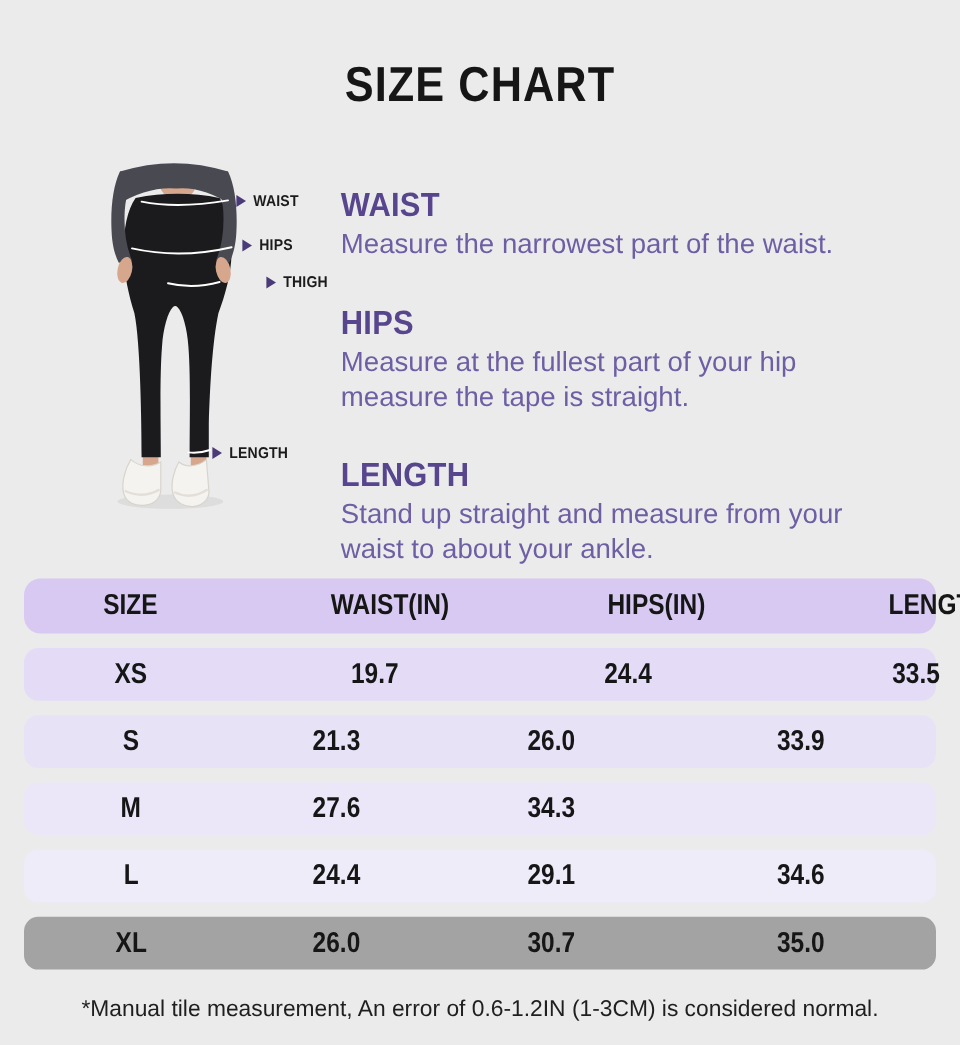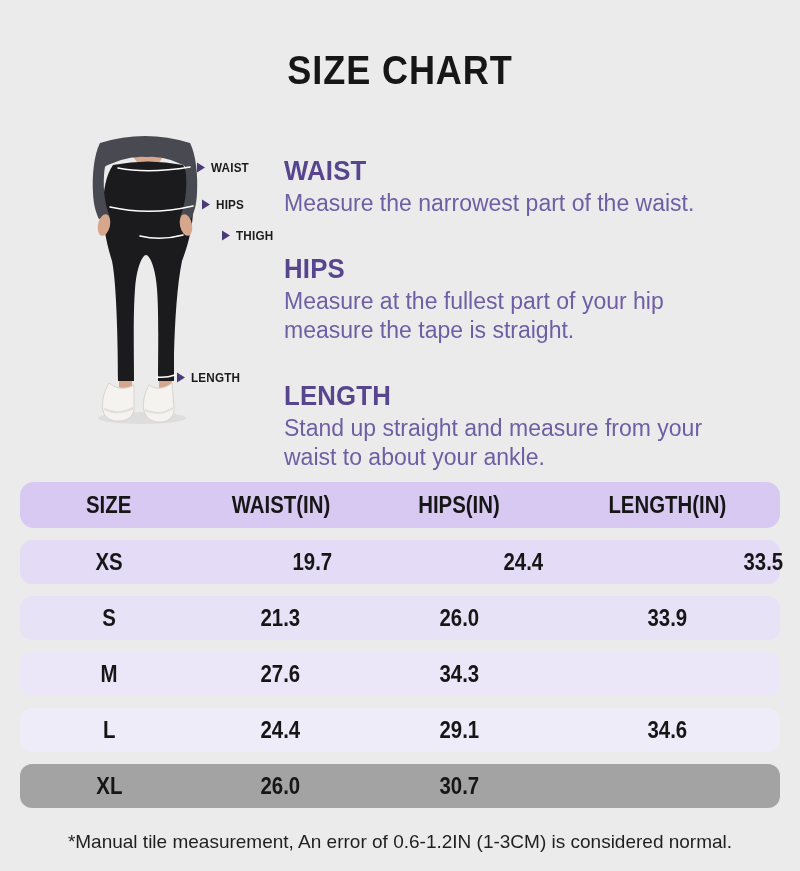--- a/index.html
+++ b/index.html
@@ -26,21 +26,21 @@
   
   .sections{position:absolute;left:284px;top:156px;width:452px;}
   .msection{margin:0 0 35px 0;}
   .msection h2{margin:0;font-size:28px;line-height:1.08;font-weight:700;color:#57458e;
     letter-spacing:0.2px;transform:scaleX(0.92);transform-origin:left;}
   .msection p{margin:3px 0 0 0;font-size:23px;line-height:1.28;color:#6e5fa4;}
   
   .size-table{position:absolute;left:20px;top:482px;width:760px;}
   .trow{display:grid;grid-template-columns:178px 165px 192px 225px;align-items:center;
     height:44px;border-radius:12px;margin-bottom:12px;}
-  .trow.header{height:46px;border-radius:14px;background:#d7c9f2;}
+  .trow.header{height:46px;border-radius:14px;background:#d7c9f2;gap:44px;}
   .cell{text-align:center;font-size:24px;font-weight:700;color:#161616;}
   .cell .ct{display:inline-block;transform:scaleX(0.85);white-space:nowrap;}
   .r0{background:#e4dcf6;gap:32px;}
   .r1{background:#e8e2f7;}
   .r2{background:#ece7f8;}
   .r3{background:#efecf9;}
   .r4{background:#a3a3a3;}
   
   .footnote{position:absolute;top:831px;left:0;width:100%;text-align:center;
     font-size:19px;color:#1f1f1f;}
@@ -147,18 +147,19 @@
     <div class="trow r3">
       <div class="cell"><span class="ct">L</span></div>
       <div class="cell"><span class="ct">24.4</span></div>
       <div class="cell"><span class="ct">29.1</span></div>
       <div class="cell"><span class="ct">34.6</span></div>
     </div>
     <div class="trow r4">
       <div class="cell"><span class="ct">XL</span></div>
       <div class="cell"><span class="ct">26.0</span></div>
       <div class="cell"><span class="ct">30.7</span></div>
+      <div class="cell"><span class="ct">35.0</span></div>
     </div>
   </div>
 
   <div class="footnote">*Manual tile measurement, An error of 0.6-1.2IN (1-3CM) is considered normal.</div>
 
 </div>
 
 </body></html>

